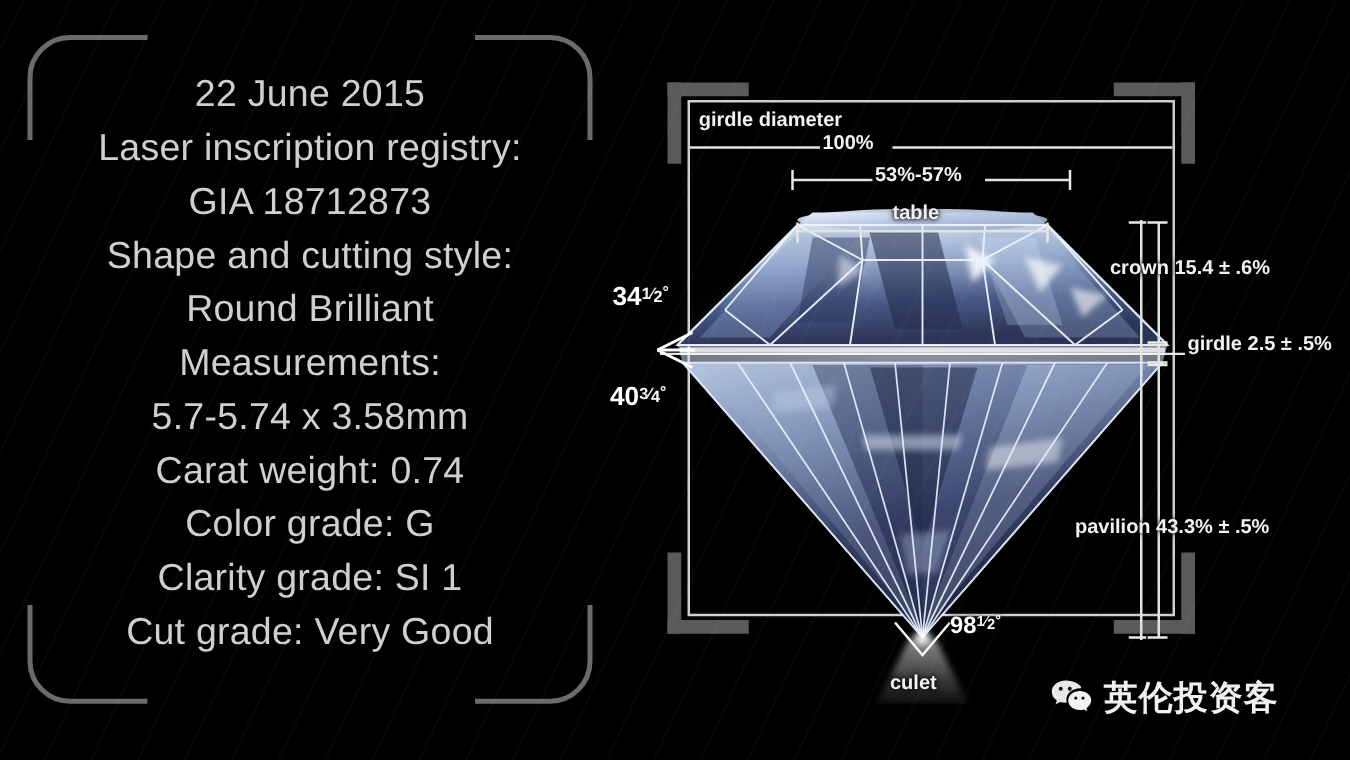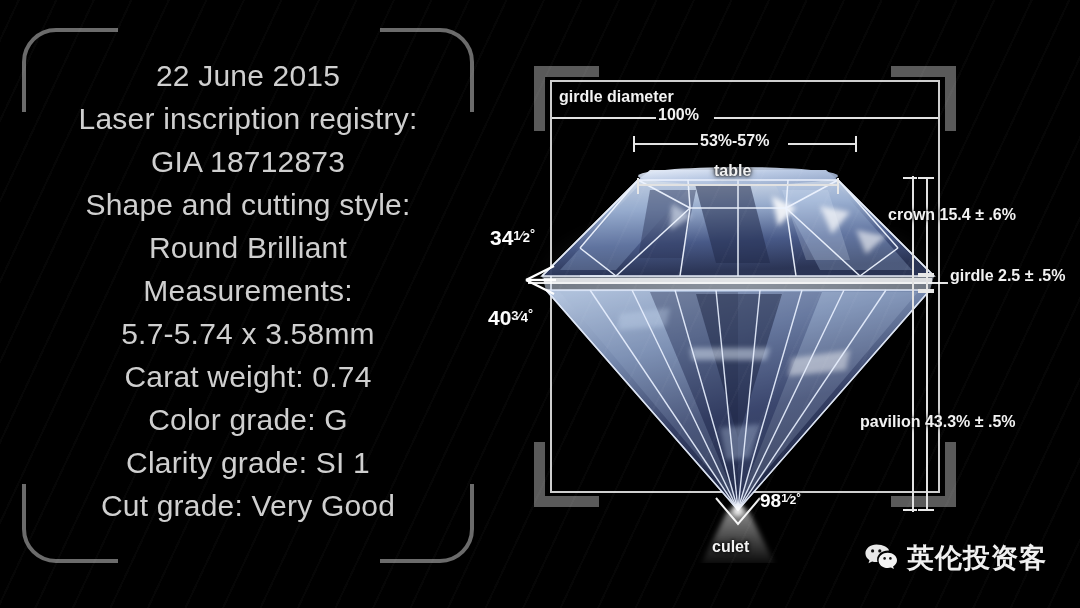--- a/index.html
+++ b/index.html
@@ -64,21 +64,21 @@
   .rule.h{height:2px;}
   .rule.v{width:2px;}
   .tick{position:absolute;background:#e8e8e8;}
   .tick.v{width:2px;height:16px;}
   .tick.h{height:2px;width:14px;}
 
   
   #lbl-girdle-diameter{left:36px;top:30px;background:#000;padding:0 3px;}
 
   
-  #watermark{position:absolute;left:864px;top:540px;display:flex;
+  #watermark{position:absolute;left:840px;top:540px;display:flex;
      align-items:center;gap:9px;justify-content:center;}
   #wm-text{font-size:27px;color:#f0f0f0;font-weight:600;letter-spacing:1px;
      font-family:"DejaVu Sans",sans-serif;}
 </style>
 </head>
 <body>
 
 <div id="stage">
 
   <div id="info-panel">

